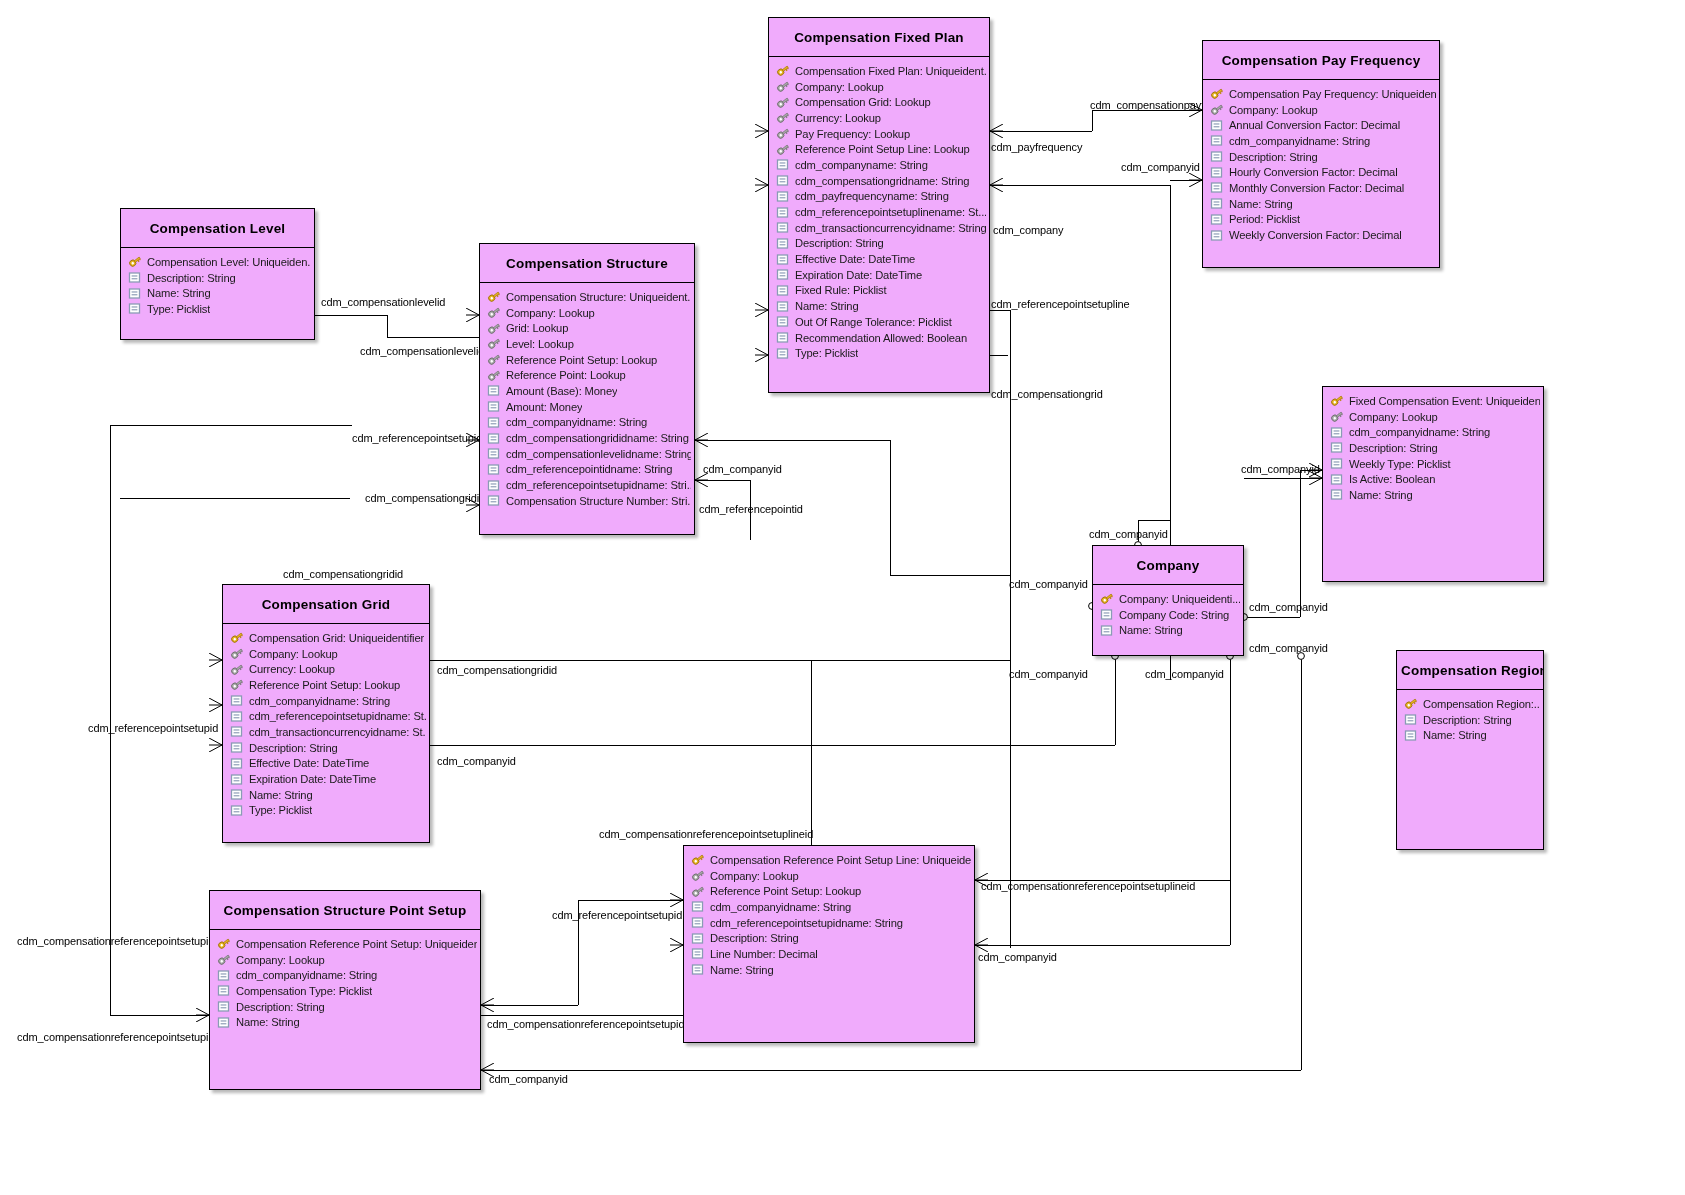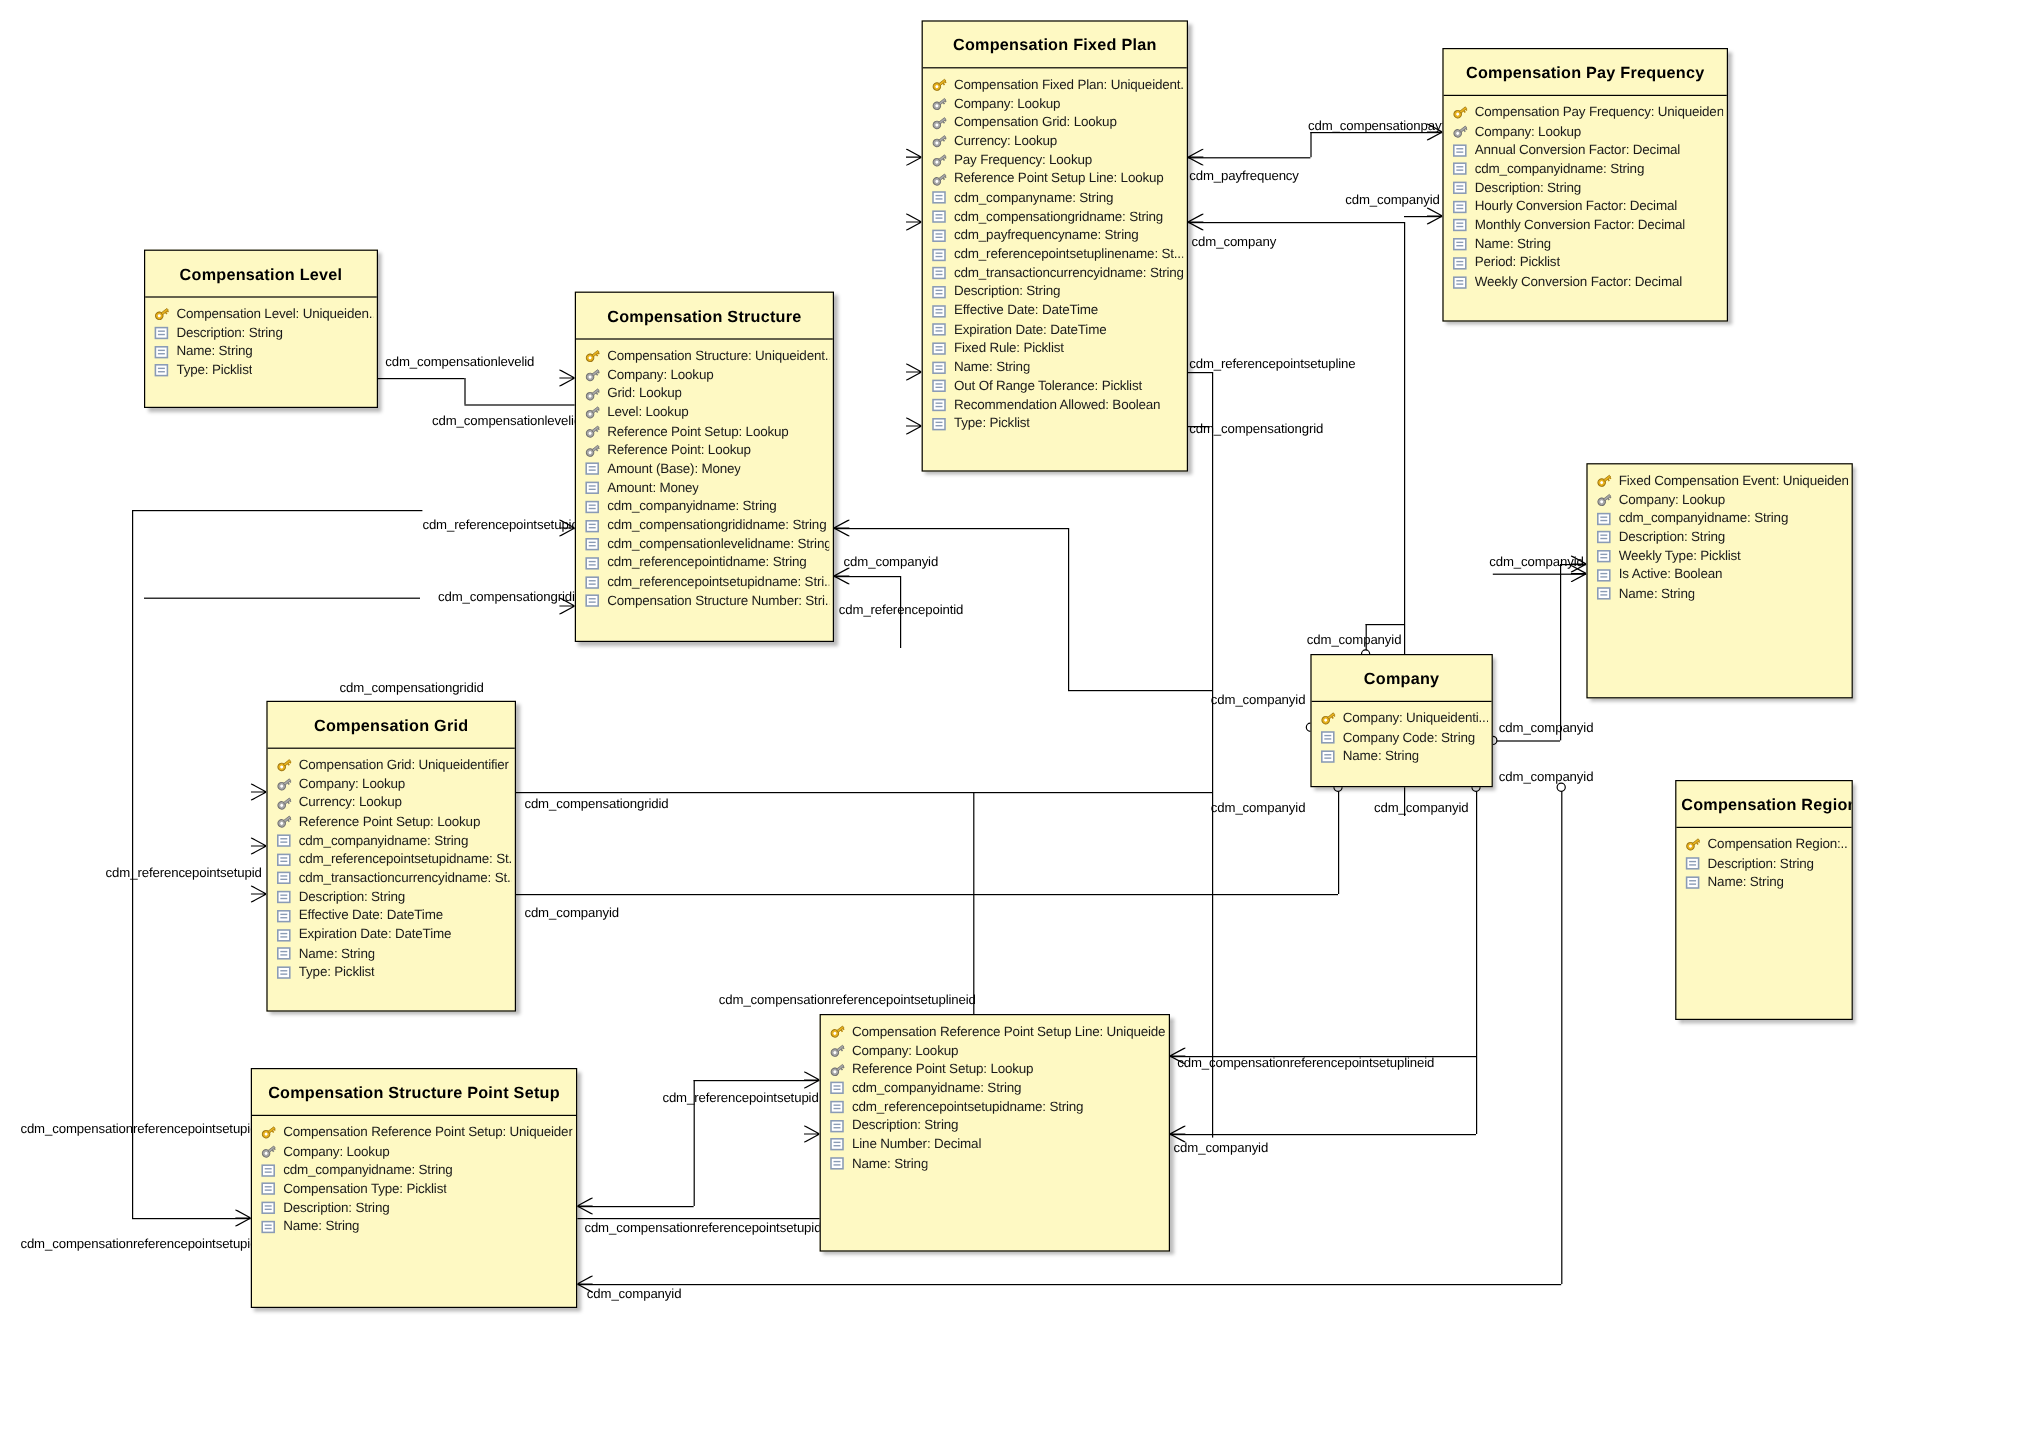--- a/index.html
+++ b/index.html
@@ -12,21 +12,21 @@
     width: 1685px;
     height: 1195px;
     background: #ffffff;
     font-family: "Liberation Sans", sans-serif;
     overflow: hidden;
   }
 
   
   .entity {
     position: absolute;
-    background: #fef9c3;
+    background: #f0abfc;
     border: 1px solid #000000;
     box-shadow: 3px 3px 3px rgba(0,0,0,0.28);
     box-sizing: border-box;
     z-index: 20;
   }
   .entity-title {
     text-align: center;
     font-weight: bold;
     font-size: 13.5px;
     color: #000000;
@@ -1321,24 +1321,24 @@
           </div>
         </div>
       </div>
     </div>
 
   <div id="labels-layer">
       <div class="rel-label" style="left: 1090px; top: 99px;">cdm_compensationpayfrequencyid</div>
       <div class="rel-label" style="left: 991px; top: 141px;">cdm_payfrequency</div>
       <div class="rel-label" style="left: 1121px; top: 161px;">cdm_companyid</div>
       <div class="rel-label" style="left: 321px; top: 296px;">cdm_compensationlevelid</div>
-      <div class="rel-label" style="left: 993px; top: 196px;">cdm_company</div>
+      <div class="rel-label" style="left: 993px; top: 224px;">cdm_company</div>
       <div class="rel-label" style="left: 991px; top: 298px;">cdm_referencepointsetupline</div>
       <div class="rel-label" style="left: 360px; top: 345px;">cdm_compensationlevelid</div>
-      <div class="rel-label" style="left: 991px; top: 352px;">cdm_compensationgrid</div>
+      <div class="rel-label" style="left: 991px; top: 388px;">cdm_compensationgrid</div>
       <div class="rel-label" style="left: 352px; top: 432px;">cdm_referencepointsetupid</div>
       <div class="rel-label" style="left: 703px; top: 463px;">cdm_companyid</div>
       <div class="rel-label" style="left: 1241px; top: 463px;">cdm_companyid</div>
       <div class="rel-label" style="left: 365px; top: 492px;">cdm_compensationgridid</div>
       <div class="rel-label" style="left: 699px; top: 503px;">cdm_referencepointid</div>
       <div class="rel-label" style="left: 1089px; top: 528px;">cdm_companyid</div>
       <div class="rel-label" style="left: 1009px; top: 578px;">cdm_companyid</div>
       <div class="rel-label" style="left: 283px; top: 568px;">cdm_compensationgridid</div>
       <div class="rel-label" style="left: 1249px; top: 601px;">cdm_companyid</div>
       <div class="rel-label" style="left: 1249px; top: 642px;">cdm_companyid</div>

